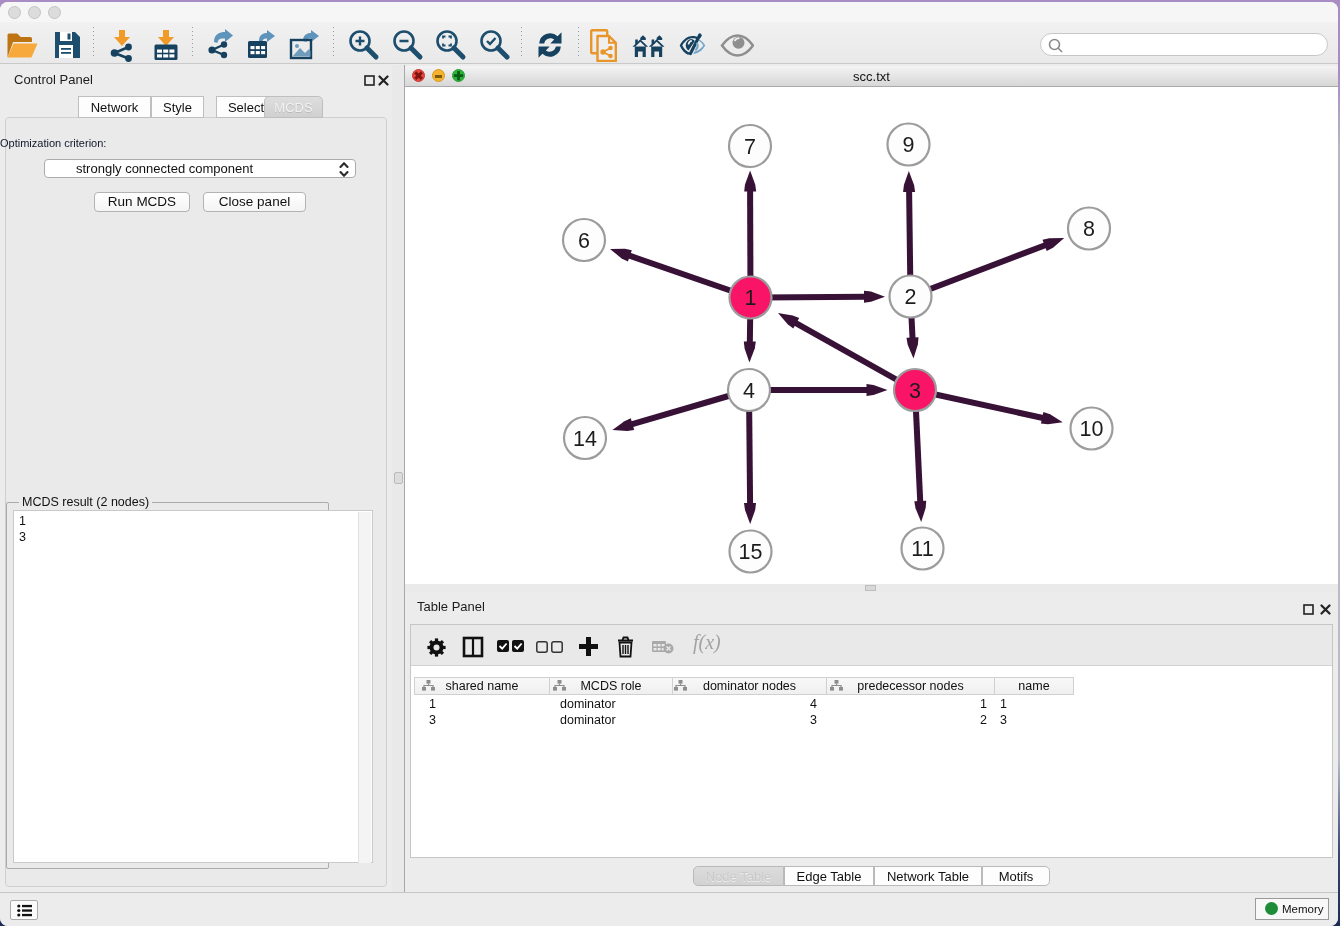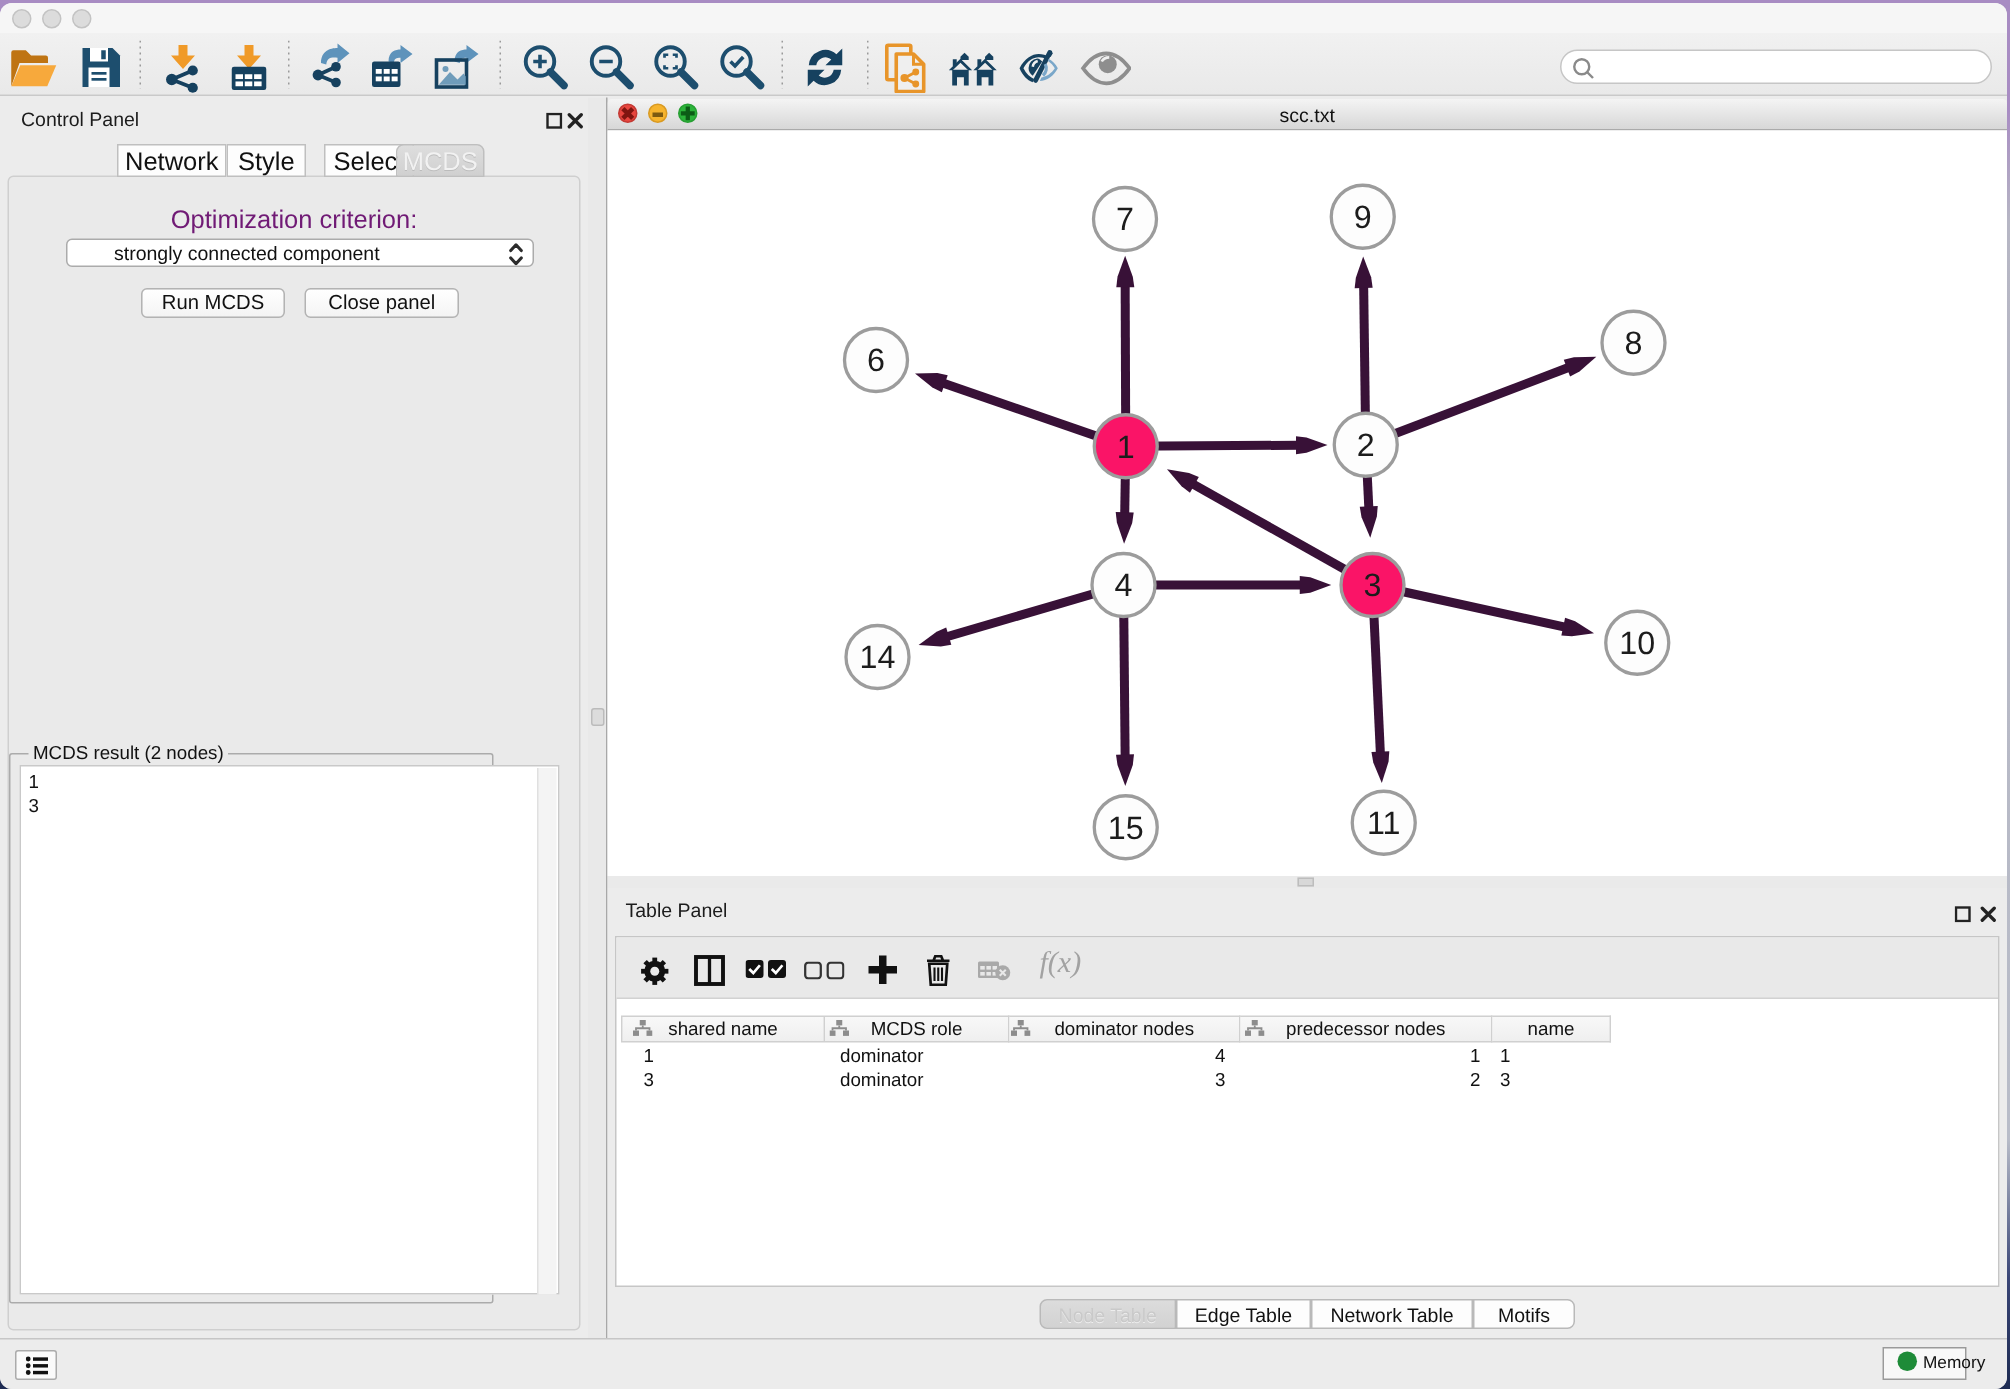--- a/index.html
+++ b/index.html
@@ -12,24 +12,24 @@
 #wintitle { position:absolute; top:2px; left:0; width:1338px; text-align:center; font-size:13px; color:#9b9b9b; }
 
 #toolbar { position:absolute; left:0; top:20px; width:1338px; height:42px; background:linear-gradient(180deg,#f1f1f1,#e9e9e9); border-bottom:1px solid #c9c9c9; }
 .tsep { position:absolute; top:5px; height:32px; width:1px; background-image:linear-gradient(180deg,#9a9a9a 30%, transparent 30%); background-size:1px 4px; }
 .ticon { position:absolute; top:6px; }
 #search { position:absolute; left:1040px; top:11px; width:288px; height:23px; background:#fff; border:1px solid #c6c6c6; border-radius:12px; }
 
 #cpanel { position:absolute; left:0; top:63px; width:392px; height:827px; background:#ececec; }
 #cptitle { position:absolute; left:14px; top:7px; font-size:13px; color:#1c1c1c; }
 .tabs { position:absolute; top:31px; left:78px; height:22px; }
-.tab { position:absolute; top:0; height:22px; border:1px solid #bfbfbf; background:#fdfdfd; color:#111; font-size:17px; text-align:center; line-height:21px; }
+.tab { position:absolute; top:0; height:22px; border:1px solid #bfbfbf; background:#fdfdfd; color:#111; font-size:13px; text-align:center; line-height:21px; }
 .tabsel { background:linear-gradient(180deg,#dedede,#d0d0d0); color:#f2f2f2; text-shadow:0 1px 0 #bbb; border-radius:5px 5px 0 0; }
 #cpcontent { position:absolute; left:5px; top:52px; width:382px; height:770px; background:#eaeaea; border:1px solid #cfcfcf; border-radius:4px; }
-#optlabel { position:absolute; top:72px; left:0; width:100%; text-align:center; font-size:17px; color:#701a75; }
+#optlabel { position:absolute; top:72px; left:0; width:100%; font-size:11px; color:#0f172a; }
 #combo { position:absolute; left:44px; top:94px; width:312px; height:19px; background:#fff; border:1px solid #ababab; border-radius:4px; font-size:13px; color:#111; line-height:17px; padding-left:31px; }
 .hicon { position:absolute; top:3px; }
 .btn { position:absolute; top:127px; height:20px; background:linear-gradient(180deg,#ffffff,#f4f4f4); border:1px solid #b3b3b3; border-radius:4px; font-size:13.5px; color:#111; text-align:center; line-height:18px; }
 #groupbox { position:absolute; left:6px; top:437px; width:323px; height:367px; border:1px solid #ababab; border-radius:2px; }
 #grouplegend { position:absolute; left:12px; top:-8px; background:#eaeaea; padding:0 3px; font-size:12.5px; color:#111; }
 #resultarea { position:absolute; left:6px; top:7px; width:360px; height:353px; background:#fff; border:1px solid #c9c9c9; font-size:12.5px; color:#111; line-height:16px; padding:2px 0 0 5px; }
 #resultscroll { position:absolute; right:1px; top:1px; width:13px; height:351px; background:#f4f4f4; border-left:1px solid #e0e0e0; }
 
 #vdivider { position:absolute; left:392px; top:63px; width:13px; height:827px; background:#e9e9e9; border-right:1px solid #a8a8a8; }
 #vgrip { position:absolute; left:2px; top:407px; width:9px; height:12px; background:#dcdcdc; border:1px solid #bbb; border-radius:2px; }
@@ -48,21 +48,21 @@
 #ttoolbar { position:absolute; left:0; top:0; width:921px; height:41px; background:#e9e9e9; border-bottom:1px solid #d2d2d2; }
 #thead { position:absolute; left:7px; top:52px; height:18px; }
 .th { position:absolute; top:0; height:18px; background:linear-gradient(180deg,#f8f8f8,#efefef); border:1px solid #d0d0d0; border-left:none; font-size:12.5px; color:#111; text-align:center; line-height:17px; }
 .td { position:absolute; font-size:12.5px; color:#111; height:16px; line-height:16px; }
 
 .btab { position:absolute; top:274px; height:20px; border:1px solid #b9b9b9; background:#fdfdfd; color:#111; font-size:13px; text-align:center; line-height:19px; }
 .btabsel { background:linear-gradient(180deg,#dcdcdc,#d2d2d2); color:#c9c9c9; text-shadow:0 1px 0 #eee; border-radius:5px 0 0 5px; }
 
 #statusbar { position:absolute; left:0; top:890px; width:1338px; height:34px; background:#ececec; border-top:1px solid #c6c6c6; }
 #listbtn { position:absolute; left:10px; top:7px; width:28px; height:20px; background:#fafafa; border:1px solid #ababab; border-radius:2px; }
-#membtn { position:absolute; left:1255px; top:5px; width:56px; height:22px; background:#f8f8f8; border:1px solid #9a9a9a; font-size:11.5px; color:#111; line-height:20px; white-space:nowrap; }
+#membtn { position:absolute; left:1255px; top:5px; width:74px; height:22px; background:#f8f8f8; border:1px solid #9a9a9a; font-size:11.5px; color:#111; line-height:20px; white-space:nowrap; }
 </style>
 </head>
 <body>
 <div id="app">
   <div id="titlebar">
     <div class="tl" style="left:8px"></div>
     <div class="tl" style="left:28px"></div>
     <div class="tl" style="left:48px"></div>
   </div>
   <div id="toolbar">

